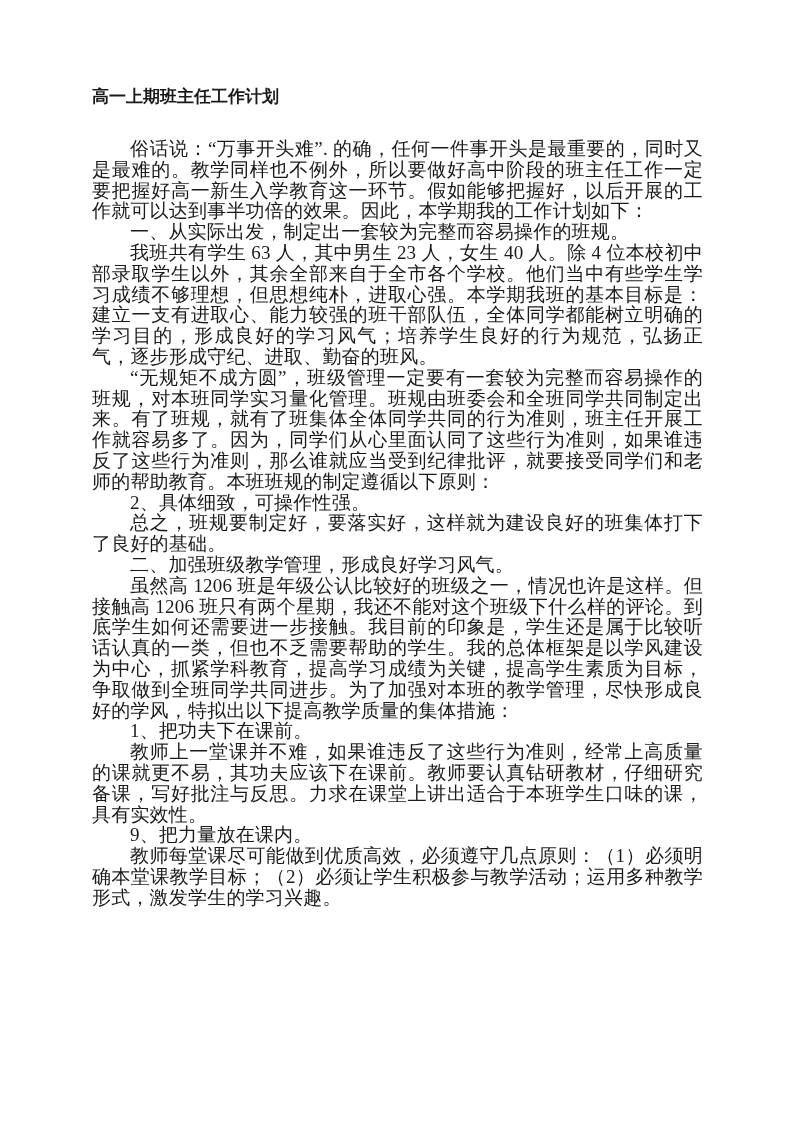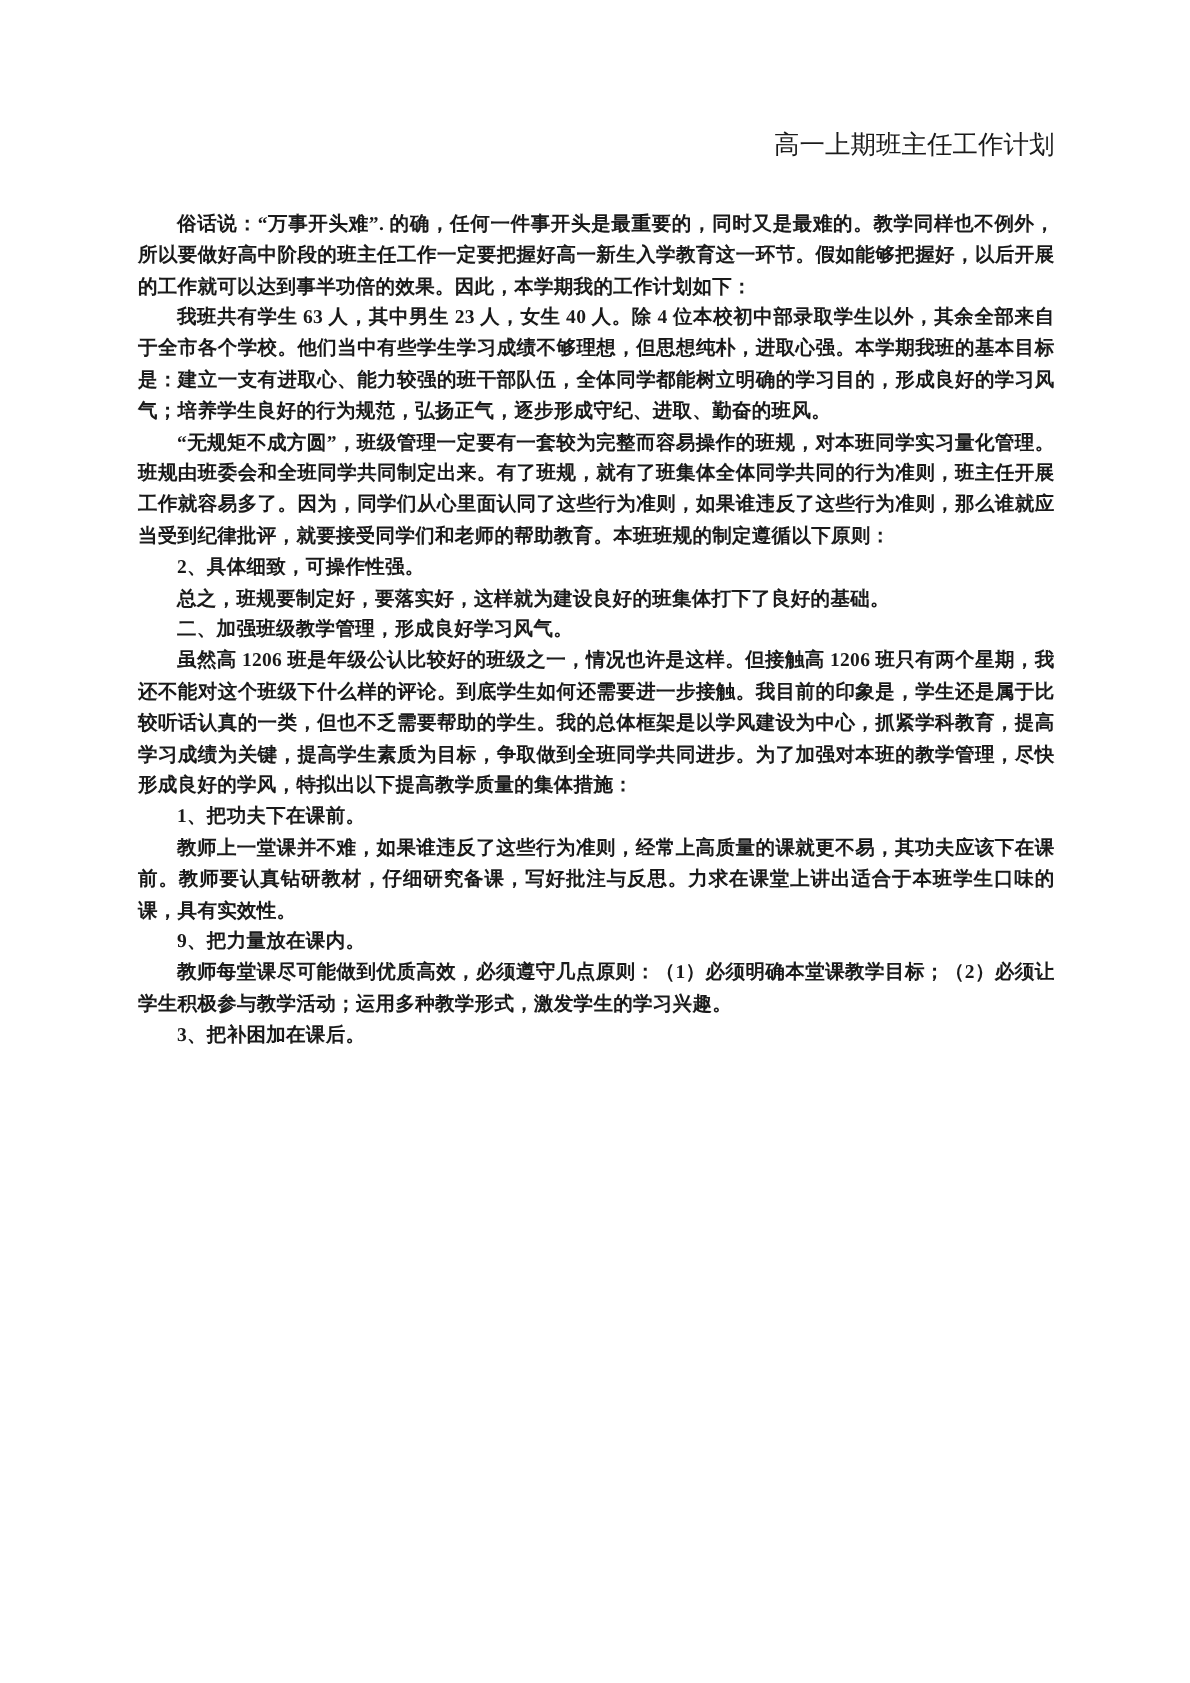--- a/index.html
+++ b/index.html
@@ -13,46 +13,45 @@
     height: 1122px;
     margin: 0 auto;
     background: #ffffff;
     color: #1a1a1a;
     font-family: "Liberation Serif", "DejaVu Serif", serif;
     padding: 86px 90px 0 92px;
     overflow: hidden;
   }
   .doc-title {
     margin: 0 0 31px 0;
-    text-align: right;
+    text-align: left;
     font-size: 17px;
-    font-weight: normal;
+    font-weight: bold;
     line-height: 22px;
   }
   .para {
     margin: 0;
-    font-size: 13px;
+    font-size: 19px;
     line-height: 20.8px;
     text-align: justify;
     text-indent: 2em;
     letter-spacing: 0.2px;
-    font-weight: bold;
   }
 </style>
 </head>
 <body>
 
 <div class="page">
   <h1 class="doc-title">高一上期班主任工作计划</h1>
 
   <p class="para">俗话说：“万事开头难”. 的确，任何一件事开头是最重要的，同时又是最难的。教学同样也不例外，所以要做好高中阶段的班主任工作一定要把握好高一新生入学教育这一环节。假如能够把握好，以后开展的工作就可以达到事半功倍的效果。因此，本学期我的工作计划如下：</p>
+  <p class="para">一、从实际出发，制定出一套较为完整而容易操作的班规。</p>
   <p class="para">我班共有学生 63 人，其中男生 23 人，女生 40 人。除 4 位本校初中部录取学生以外，其余全部来自于全市各个学校。他们当中有些学生学习成绩不够理想，但思想纯朴，进取心强。本学期我班的基本目标是：建立一支有进取心、能力较强的班干部队伍，全体同学都能树立明确的学习目的，形成良好的学习风气；培养学生良好的行为规范，弘扬正气，逐步形成守纪、进取、勤奋的班风。</p>
   <p class="para">“无规矩不成方圆”，班级管理一定要有一套较为完整而容易操作的班规，对本班同学实习量化管理。班规由班委会和全班同学共同制定出来。有了班规，就有了班集体全体同学共同的行为准则，班主任开展工作就容易多了。因为，同学们从心里面认同了这些行为准则，如果谁违反了这些行为准则，那么谁就应当受到纪律批评，就要接受同学们和老师的帮助教育。本班班规的制定遵循以下原则：</p>
   <p class="para">2、具体细致，可操作性强。</p>
   <p class="para">总之，班规要制定好，要落实好，这样就为建设良好的班集体打下了良好的基础。</p>
   <p class="para">二、加强班级教学管理，形成良好学习风气。</p>
   <p class="para">虽然高 1206 班是年级公认比较好的班级之一，情况也许是这样。但接触高 1206 班只有两个星期，我还不能对这个班级下什么样的评论。到底学生如何还需要进一步接触。我目前的印象是，学生还是属于比较听话认真的一类，但也不乏需要帮助的学生。我的总体框架是以学风建设为中心，抓紧学科教育，提高学习成绩为关键，提高学生素质为目标，争取做到全班同学共同进步。为了加强对本班的教学管理，尽快形成良好的学风，特拟出以下提高教学质量的集体措施：</p>
   <p class="para">1、把功夫下在课前。</p>
   <p class="para">教师上一堂课并不难，如果谁违反了这些行为准则，经常上高质量的课就更不易，其功夫应该下在课前。教师要认真钻研教材，仔细研究备课，写好批注与反思。力求在课堂上讲出适合于本班学生口味的课，具有实效性。</p>
   <p class="para">9、把力量放在课内。</p>
   <p class="para">教师每堂课尽可能做到优质高效，必须遵守几点原则：（1）必须明确本堂课教学目标；（2）必须让学生积极参与教学活动；运用多种教学形式，激发学生的学习兴趣。</p>
-  <p class="para">3、把补困加在课后。</p>
 </div>
 
 </body></html>

